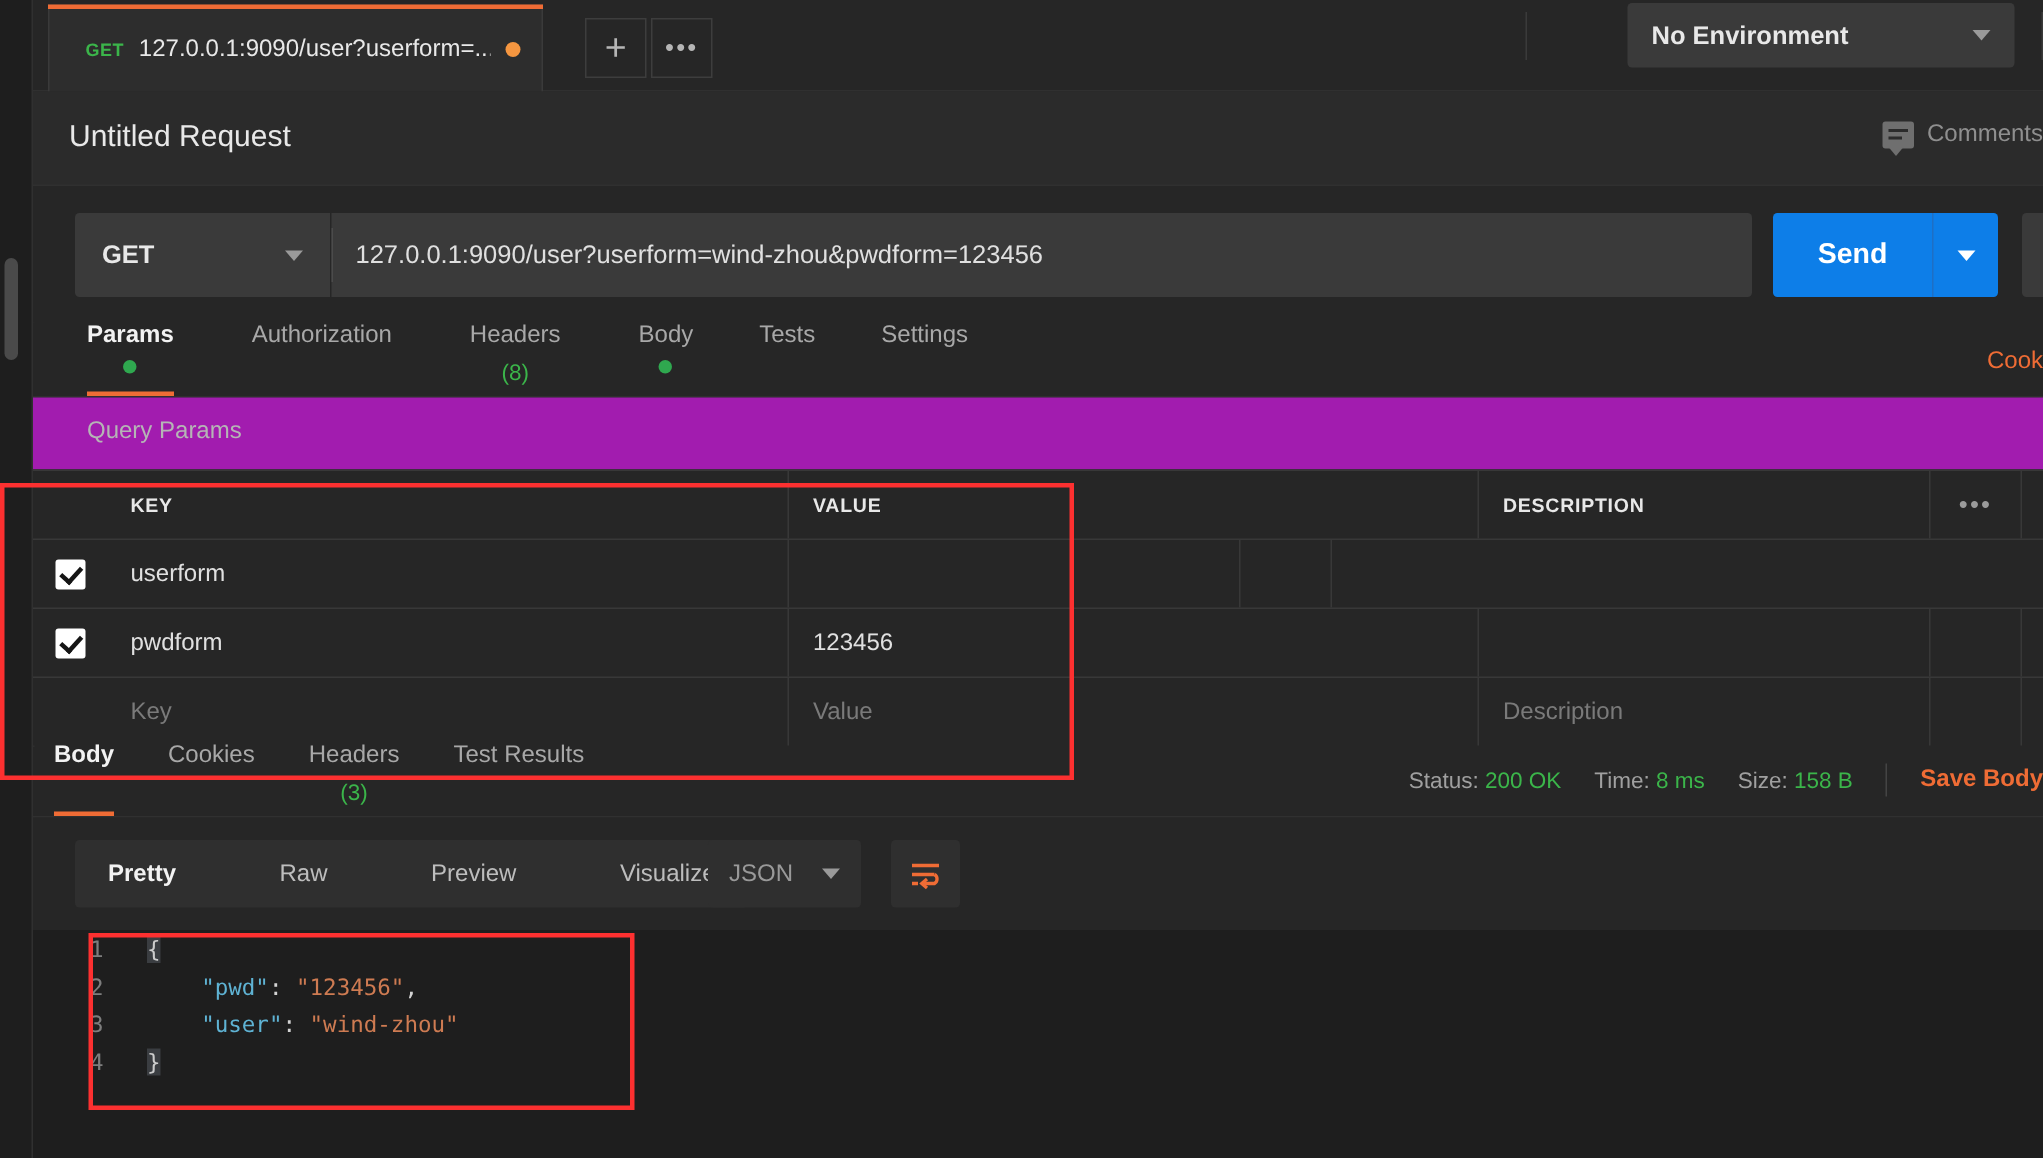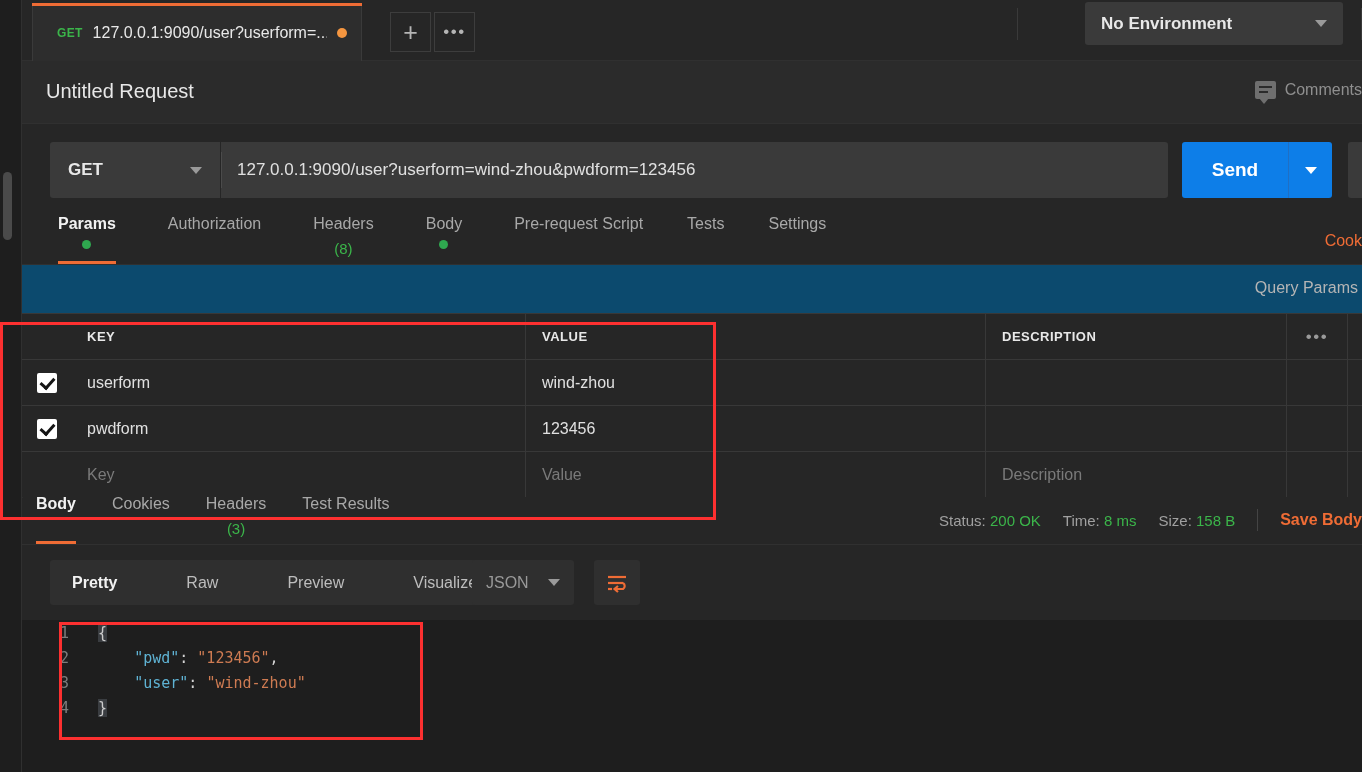--- a/index.html
+++ b/index.html
@@ -90,21 +90,21 @@
   
   .req-tabs { position: absolute; left: 22px; top: 215px; right: 0; height: 50px; background: #262626; border-bottom: 1px solid #303030; display: flex; align-items: flex-end; }
   .rtab { position: relative; height: 49px; display: flex; align-items: center; gap: 7px; color: #a8a8a8; font-size: 16px; padding: 0 0 14px 0; flex-direction: column; }
   .rtab.active { color: #f2f2f2; font-weight: bold; }
   .rtab.active::after { content: ""; position: absolute; left: 0; right: 0; bottom: 0; height: 3px; background: #ef6c35; }
   .rtab .green-dot { width: 9px; height: 9px; border-radius: 50%; background: #2fa84f; }
   .rtab .count { color: #3bb54a; font-size: 15px; }
   .cookies-link { position: absolute; right: 0px; bottom: 14px; color: #ef6c35; font-size: 16px; }
 
   
-  .qp-label { position: absolute; left: 22px; top: 265px; right: 0; height: 48px; background: #0c4a6e; color: #b5b5b5; font-size: 16px; padding: 14px 4px 0 36px; text-align: right; }
+  .qp-label { position: absolute; left: 22px; top: 265px; right: 0; height: 48px; background: #a21caf; color: #b5b5b5; font-size: 16px; padding: 14px 4px 0 36px; }
   .table { position: absolute; left: 22px; top: 313px; right: 0; background: #262626; }
   .trow { display: flex; height: 46px; border-top: 1px solid #383838; }
   .trow:first-child { border-top: 1px solid #383838; }
   .tc { display: flex; align-items: center; border-right: 1px solid #383838; height: 100%; }
   .tc-check { width: 49px; justify-content: center; border-right: none; }
   .tc-key { width: 455px; padding-left: 16px; }
   .tc-val { width: 460px; padding-left: 16px; }
   .tc-desc { width: 300px; padding-left: 16px; border-right: none; }
   .tc-dots { width: 62px; justify-content: center; border-left: 1px solid #383838; border-right: 1px solid #383838; color: #9a9a9a; font-size: 17px; letter-spacing: 1.5px; }
   .hdr { color: #e8e8e8; font-size: 13px; font-weight: bold; letter-spacing: .5px; }
@@ -213,23 +213,20 @@
         <span>Authorization</span>
       </div>
       <div class="rtab" style="margin-left: 52px;">
         <span>Headers</span>
         <span class="count">(8)</span>
       </div>
       <div class="rtab" style="margin-left: 52px;">
         <span>Body</span>
         <span class="green-dot"></span>
       </div>
-      <div class="rtab" style="margin-left: 52px;">
-        <span>Pre-request Script</span>
-      </div>
       <div class="rtab" style="margin-left: 44px;">
         <span>Tests</span>
       </div>
       <div class="rtab" style="margin-left: 44px;">
         <span>Settings</span>
       </div>
       <div class="cookies-link">Cook</div>
     </div>
 
   <div class="qp-label">Query Params</div>
@@ -247,23 +244,20 @@
           <span class="hdr">DESCRIPTION</span>
         </div>
         <div class="tc tc-dots">•••</div>
       </div>
       <div class="trow">
         <div class="tc tc-check">
           <span class="cbox"></span>
         </div>
         <div class="tc tc-key">
           <span class="cell">userform</span>
-        </div>
-        <div class="tc tc-val">
-          <span class="cell">wind-zhou</span>
         </div>
         <div class="tc tc-desc">
           <span class="cell"></span>
         </div>
         <div class="tc tc-dots"></div>
       </div>
       <div class="trow">
         <div class="tc tc-check">
           <span class="cbox"></span>
         </div>

